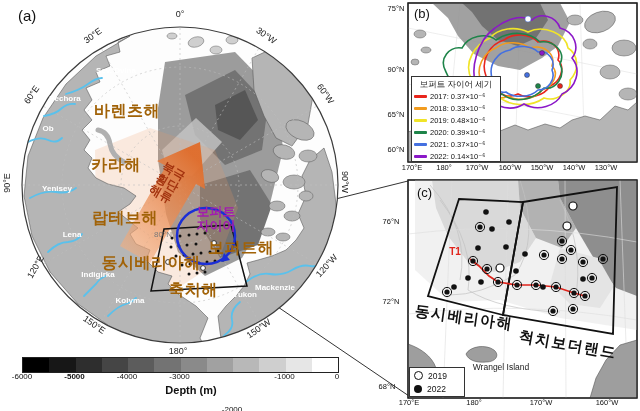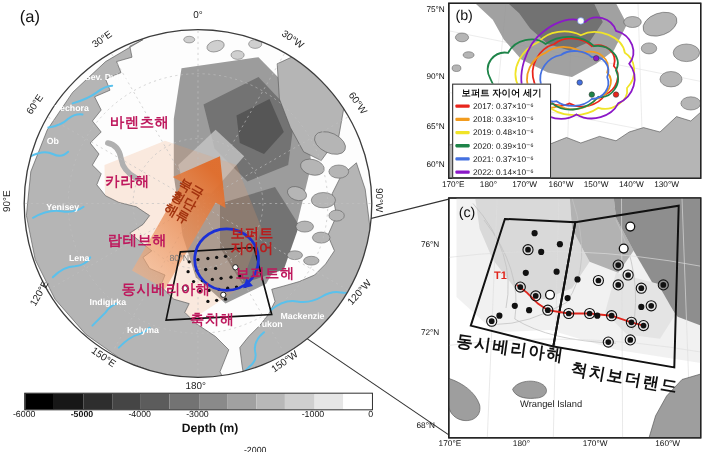--- a/index.html
+++ b/index.html
@@ -3,32 +3,32 @@
 <meta charset="utf-8">
 <style>
   html,body{margin:0;padding:0;background:#fff;}
   .fig{position:relative;width:640px;height:411px;background:#fff;overflow:hidden;
        font-family:"Liberation Sans","DejaVu Sans",sans-serif;}
   .fig svg{position:absolute;left:0;top:0;}
   .layer{position:absolute;left:0;top:0;width:640px;height:411px;pointer-events:none;}
   .lbl{position:absolute;transform:translate(-50%,-50%);white-space:nowrap;line-height:1;}
   .lon{font-size:9px;color:#222;}
   .lat{font-size:8px;color:#7a7a7a;}
-  .sea{font-size:13px;font-weight:bold;color:#be185d;letter-spacing:.5px;text-align:right;}
+  .sea{font-size:16px;font-weight:bold;color:#a16207;letter-spacing:.5px;text-align:right;}
   .river{font-size:8px;font-weight:bold;color:#fff;}
   .axis{font-size:7.5px;color:#111;}
   .region{font-size:15px;font-weight:bold;color:#111;letter-spacing:1.5px;}
   .island{font-size:8.5px;color:#222;}
   .tick{font-size:8px;color:#111;}
   .panel-tag{position:absolute;font-size:15px;color:#111;line-height:1;}
   .stack{position:absolute;transform:translate(-50%,-50%);text-align:center;font-weight:bold;line-height:1.1;white-space:nowrap;}
   .stack div{line-height:1.08;}
   .legend-b{position:absolute;left:411px;top:76px;width:90px;height:86px;background:#fff;
             border:1px solid #333;box-sizing:border-box;padding:1px 2px;}
-  .legend-b .title{font-size:8.5px;font-weight:bold;text-align:center;color:#111;line-height:12px;}
+  .legend-b .title{font-size:8.5px;font-weight:normal;text-align:center;color:#111;line-height:12px;}
   .legend-row{display:flex;align-items:center;gap:3px;height:12px;}
   .swatch{width:13px;height:3px;flex:none;border-radius:1px;}
   .legend-row .txt{font-size:7.5px;color:#111;white-space:nowrap;}
   .legend-c{position:absolute;left:409px;top:367px;width:56px;height:30px;background:#fff;
             border:1px solid #333;box-sizing:border-box;padding:1px 4px;}
   .legend-c .legend-row{height:13px;gap:5px;}
   .legend-c .txt{font-size:8.5px;}
   .mk{flex:none;border-radius:50%;box-sizing:border-box;}
   .mk-open{width:9px;height:9px;border:1.2px solid #111;background:#fff;}
   .mk-filled{width:8px;height:8px;background:#111;}
@@ -324,21 +324,21 @@
     </div>
 <div class="layer">
       <span class="lbl sea" style="left: 127px; top: 111px; transform: translate(-50%, -50%);">바렌츠해</span>
       <span class="lbl sea" style="left: 116px; top: 165px; transform: translate(-50%, -50%);">카라해</span>
       <span class="lbl sea" style="left: 125px; top: 218px; transform: translate(-50%, -50%);">랍테브해</span>
       <span class="lbl sea" style="left: 151px; top: 263px; transform: translate(-50%, -50%);">동시베리아해</span>
       <span class="lbl sea" style="left: 193px; top: 290px; transform: translate(-50%, -50%);">축치해</span>
       <span class="lbl sea" style="left: 241px; top: 248px; transform: translate(-50%, -50%);">보퍼트해</span>
     </div>
 <div class="layer">
-      <span class="lbl river" style="left: 97px; top: 71px; transform: translate(-50%, -50%);">Sev. Dvina</span>
+      <span class="lbl river" style="left: 116px; top: 71px; transform: translate(-50%, -50%);">Sev. Dvina</span>
       <span class="lbl river" style="left: 65px; top: 99px; transform: translate(-50%, -50%);">Pechora</span>
       <span class="lbl river" style="left: 48px; top: 129px; transform: translate(-50%, -50%);">Ob</span>
       <span class="lbl river" style="left: 57px; top: 189px; transform: translate(-50%, -50%);">Yenisey</span>
       <span class="lbl river" style="left: 72px; top: 235px; transform: translate(-50%, -50%);">Lena</span>
       <span class="lbl river" style="left: 98px; top: 275px; transform: translate(-50%, -50%);">Indigirka</span>
       <span class="lbl river" style="left: 130px; top: 301px; transform: translate(-50%, -50%);">Kolyma</span>
       <span class="lbl river" style="left: 275px; top: 288px; transform: translate(-50%, -50%);">Mackenzie</span>
       <span class="lbl river" style="left: 245px; top: 295px; transform: translate(-50%, -50%);">Yukon</span>
     </div>
 <div class="layer">
@@ -370,21 +370,21 @@
 <div class="layer">
       <span class="lbl region" style="left: 464px; top: 317px; transform: translate(-50%, -50%) rotate(8deg);">동시베리아해</span>
       <span class="lbl region" style="left: 568px; top: 344px; transform: translate(-50%, -50%) rotate(10deg);">척치보더랜드</span>
     </div>
 
 <div class="stack" style="left: 167px; top: 183px; font-size: 12px; transform: translate(-50%, -50%) rotate(30deg); color: rgb(163, 51, 15);">
   <div>북극</div>
   <div>횡단</div>
   <div>해류</div>
 </div>
-<div class="stack" style="left: 229px; top: 219px; font-size: 13px; color: #b91c1c;">
+<div class="stack" style="left: 216px; top: 219px; font-size: 13px; color: #a21caf;">
   <div>보퍼트</div>
   <div>자이어</div>
 </div>
 
 <span class="panel-tag" style="left:18px;top:8px;">(a)</span>
 <span class="panel-tag" style="left:414px;top:7px;font-size:13px;">(b)</span>
 <span class="panel-tag" style="left:417px;top:186px;font-size:13px;">(c)</span>
 
 <span class="lbl" style="left: 455px; top: 252px; font-size: 10px; font-weight: bold; color: rgb(224, 37, 28);">T1</span>
 
@@ -413,20 +413,32 @@
           <span class="swatch" style="background: rgb(68, 112, 224);"></span>
           <span class="txt">2021: 0.37×10⁻⁶</span>
         </div>
         <div class="legend-row">
           <span class="swatch" style="background: rgb(139, 24, 200);"></span>
           <span class="txt">2022: 0.14×10⁻⁶</span>
         </div>
       </div>
 </div>
 
+<div class="legend-c">
+  <div id="c-legend-rows">
+        <div class="legend-row">
+          <span class="mk mk-open"></span>
+          <span class="txt">2019</span>
+        </div>
+        <div class="legend-row">
+          <span class="mk mk-filled"></span>
+          <span class="txt">2022</span>
+        </div>
+      </div>
+</div>
 
 <div class="cbar" id="cbar">
       <div class="cell" style="background: rgb(0, 0, 0);"></div>
       <div class="cell" style="background: rgb(23, 23, 23);"></div>
       <div class="cell" style="background: rgb(46, 46, 46);"></div>
       <div class="cell" style="background: rgb(69, 69, 69);"></div>
       <div class="cell" style="background: rgb(92, 92, 92);"></div>
       <div class="cell" style="background: rgb(115, 115, 115);"></div>
       <div class="cell" style="background: rgb(138, 138, 138);"></div>
       <div class="cell" style="background: rgb(161, 161, 161);"></div>

